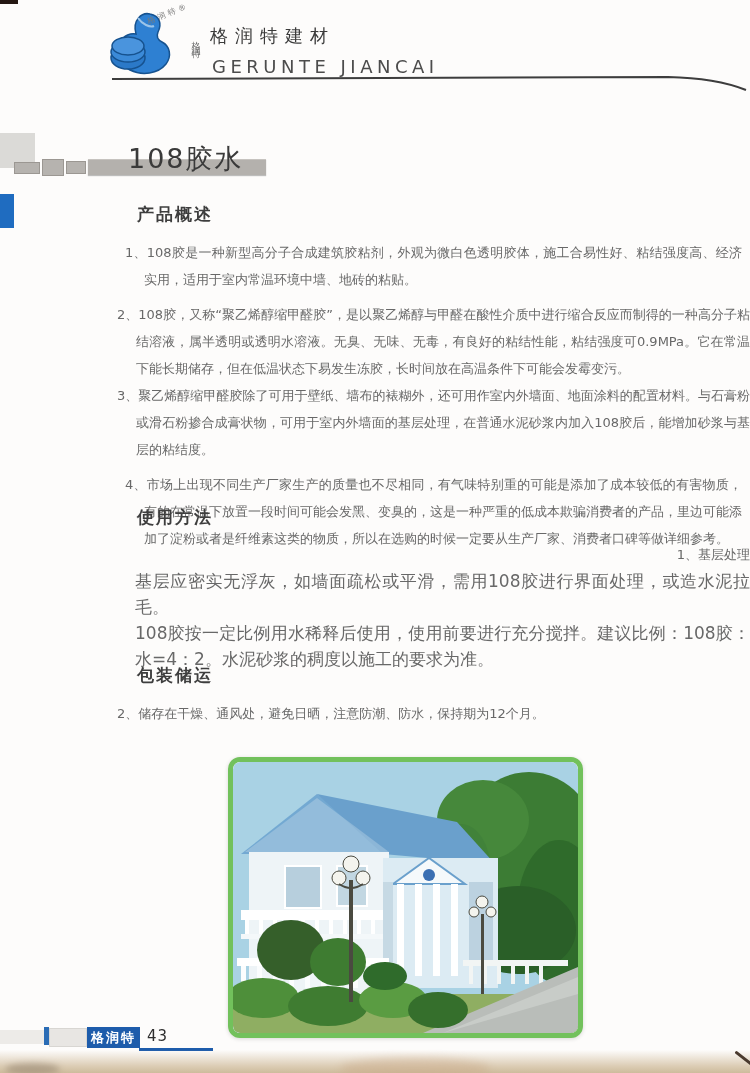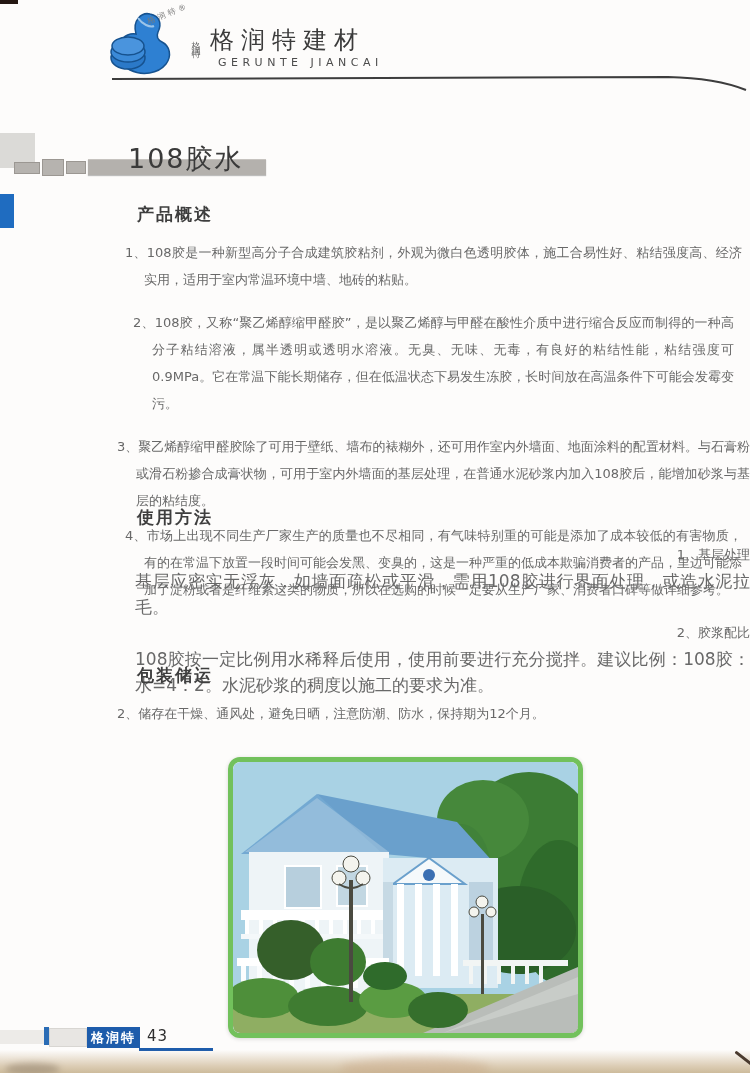--- a/index.html
+++ b/index.html
@@ -18,22 +18,22 @@
     background:#8a7a66;opacity:.5;filter:blur(3px);}
   .bottom-mark{left:733px;top:1057px;width:22px;height:3px;background:#4a3a2e;
     transform:rotate(38deg);border-radius:2px;}
 
   
   .logo-wrap{left:98px;top:6px;width:115px;height:78px;}
   .logo-arc{left:146px;top:8px;font-size:8px;color:#7a7a7a;transform:rotate(-22deg);
     letter-spacing:3px;white-space:nowrap;}
   .logo-vert{left:188px;top:34px;font-size:9px;color:#6a6a6a;line-height:15px;
     writing-mode:vertical-rl;text-orientation:upright;letter-spacing:4px;}
-  .brand-cn{left:210px;top:24px;font-size:24px;letter-spacing:7px;color:#3b3b3b;font-weight:500;}
-  .brand-en{left:218px;top:56px;font-size:11px;letter-spacing:4.5px;color:#4c4c4c;}
+  .brand-cn{left:210px;top:24px;font-size:18px;letter-spacing:7px;color:#3b3b3b;font-weight:500;}
+  .brand-en{left:212px;top:56px;font-size:18px;letter-spacing:4.5px;color:#4c4c4c;}
   .header-rule{left:108px;top:64px;}
 
   
   .gray-square{left:0;top:133px;width:35px;height:35px;background:#dbdad7;}
   .bar-seg1{left:14px;top:162px;width:26px;height:12px;background:#b6b3af;box-shadow:inset 0 0 0 1px #9b9792;}
   .bar-seg2{left:42px;top:159px;width:22px;height:17px;background:#b6b3af;box-shadow:inset 0 0 0 1px #9b9792;}
   .bar-seg3{left:66px;top:161px;width:20px;height:13px;background:#b6b3af;box-shadow:inset 0 0 0 1px #9b9792;}
   .bar-main{left:88px;top:159px;width:178px;height:16px;background:#b4b1ad;box-shadow:inset 0 1px 0 #c6c3bf,0 1px 1px rgba(0,0,0,.25);}
   .page-title{left:128px;top:141px;font-size:27px;font-weight:500;color:#3a3a3a;letter-spacing:2px;z-index:3;}
   .blue-square{left:0;top:194px;width:14px;height:34px;background:#1f6cc0;}
@@ -94,30 +94,29 @@
   <div class="abs bar-seg1"></div>
   <div class="abs bar-seg2"></div>
   <div class="abs bar-seg3"></div>
   <div class="abs bar-main"></div>
   <h1 class="abs page-title" style="margin:0">108胶水</h1>
   <div class="abs blue-square"></div>
 
   <section class="abs section sec-overview">
     <h2 class="sec-h">产品概述</h2>
     <p class="ov-item" style="margin:8px">1、108胶是一种新型高分子合成建筑胶粘剂，外观为微白色透明胶体，施工合易性好、粘结强度高、经济实用，适用于室内常温环境中墙、地砖的粘贴。</p>
-    <p class="ov-item" style="margin:16px">2、108胶，又称“聚乙烯醇缩甲醛胶”，是以聚乙烯醇与甲醛在酸性介质中进行缩合反应而制得的一种高分子粘结溶液，属半透明或透明水溶液。无臭、无味、无毒，有良好的粘结性能，粘结强度可0.9MPa。它在常温下能长期储存，但在低温状态下易发生冻胶，长时间放在高温条件下可能会发霉变污。</p>
+    <p class="ov-item" style="margin:0">2、108胶，又称“聚乙烯醇缩甲醛胶”，是以聚乙烯醇与甲醛在酸性介质中进行缩合反应而制得的一种高分子粘结溶液，属半透明或透明水溶液。无臭、无味、无毒，有良好的粘结性能，粘结强度可0.9MPa。它在常温下能长期储存，但在低温状态下易发生冻胶，长时间放在高温条件下可能会发霉变污。</p>
     <p class="ov-item" style="margin:0">3、聚乙烯醇缩甲醛胶除了可用于壁纸、墙布的裱糊外，还可用作室内外墙面、地面涂料的配置材料。与石膏粉或滑石粉掺合成膏状物，可用于室内外墙面的基层处理，在普通水泥砂浆内加入108胶后，能增加砂浆与基层的粘结度。</p>
     <p class="ov-item" style="margin:8px">4、市场上出现不同生产厂家生产的质量也不尽相同，有气味特别重的可能是添加了成本较低的有害物质，有的在常温下放置一段时间可能会发黑、变臭的，这是一种严重的低成本欺骗消费者的产品，里边可能添加了淀粉或者是纤维素这类的物质，所以在选购的时候一定要从生产厂家、消费者口碑等做详细参考。</p>
   </section>
 
   <section class="abs section sec-usage">
     <h2 class="sec-h">使用方法</h2>
     <div class="sub-label">1、基层处理</div>
     <div class="sub-body">基层应密实无浮灰，如墙面疏松或平滑，需用108胶进行界面处理，或造水泥拉毛。</div>
-    <div class="sub-label">2、胶浆配比</div>
     <div class="sub-body">108胶按一定比例用水稀释后使用，使用前要进行充分搅拌。建议比例：108胶：水=4：2。水泥砂浆的稠度以施工的要求为准。</div>
   </section>
 
   <section class="abs section sec-packaging">
     <h2 class="sec-h">包装储运</h2>
     <p class="pk-item" style="margin:0">2、储存在干燥、通风处，避免日晒，注意防潮、防水，保持期为12个月。</p>
   </section>
 
   <div class="abs photo-frame" role="img" aria-label="白色二层小楼，蓝色屋顶，绿树草坪与路灯">
     <svg width="345" height="271" viewBox="0 0 345 271">

